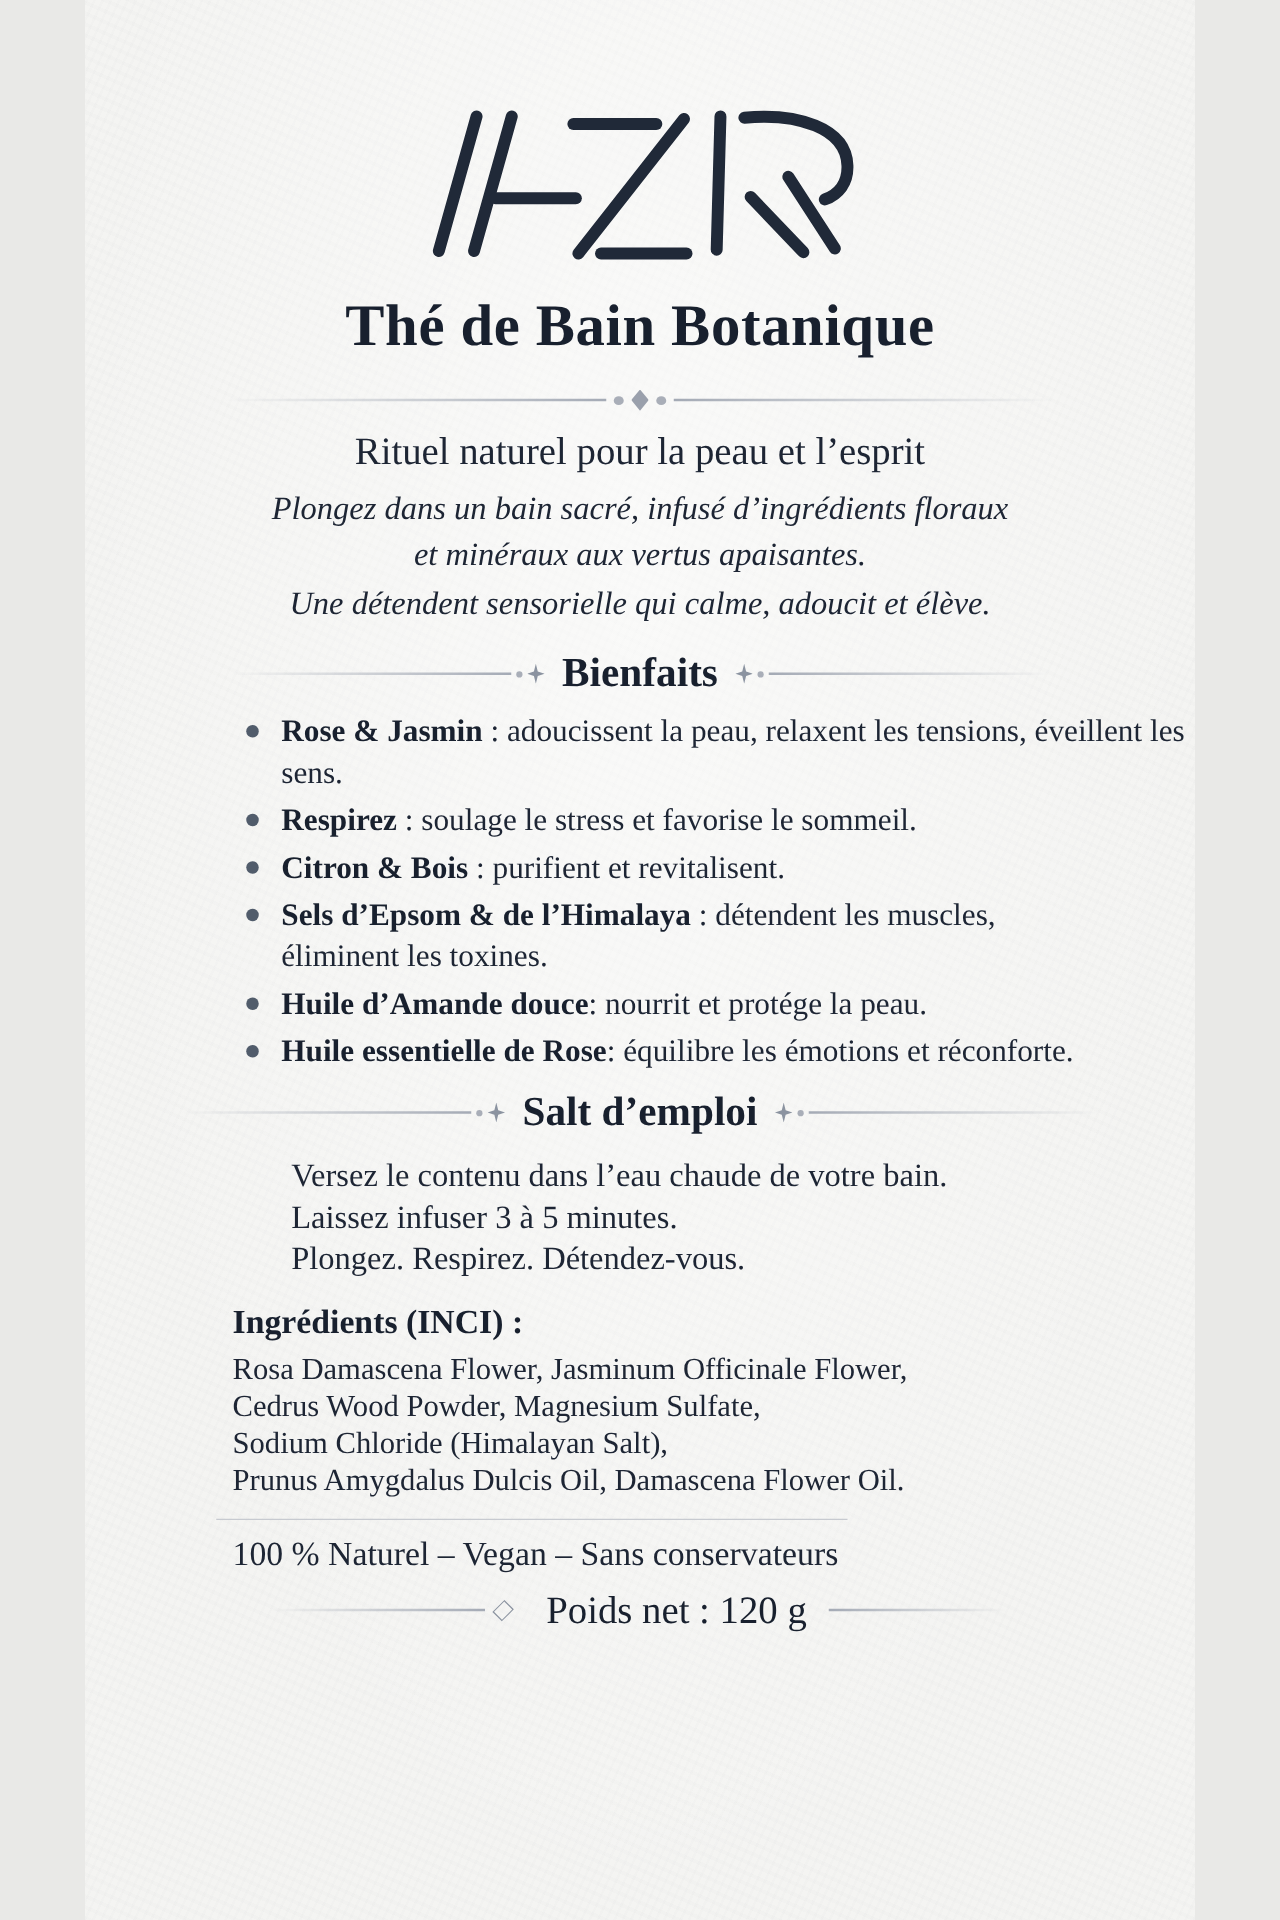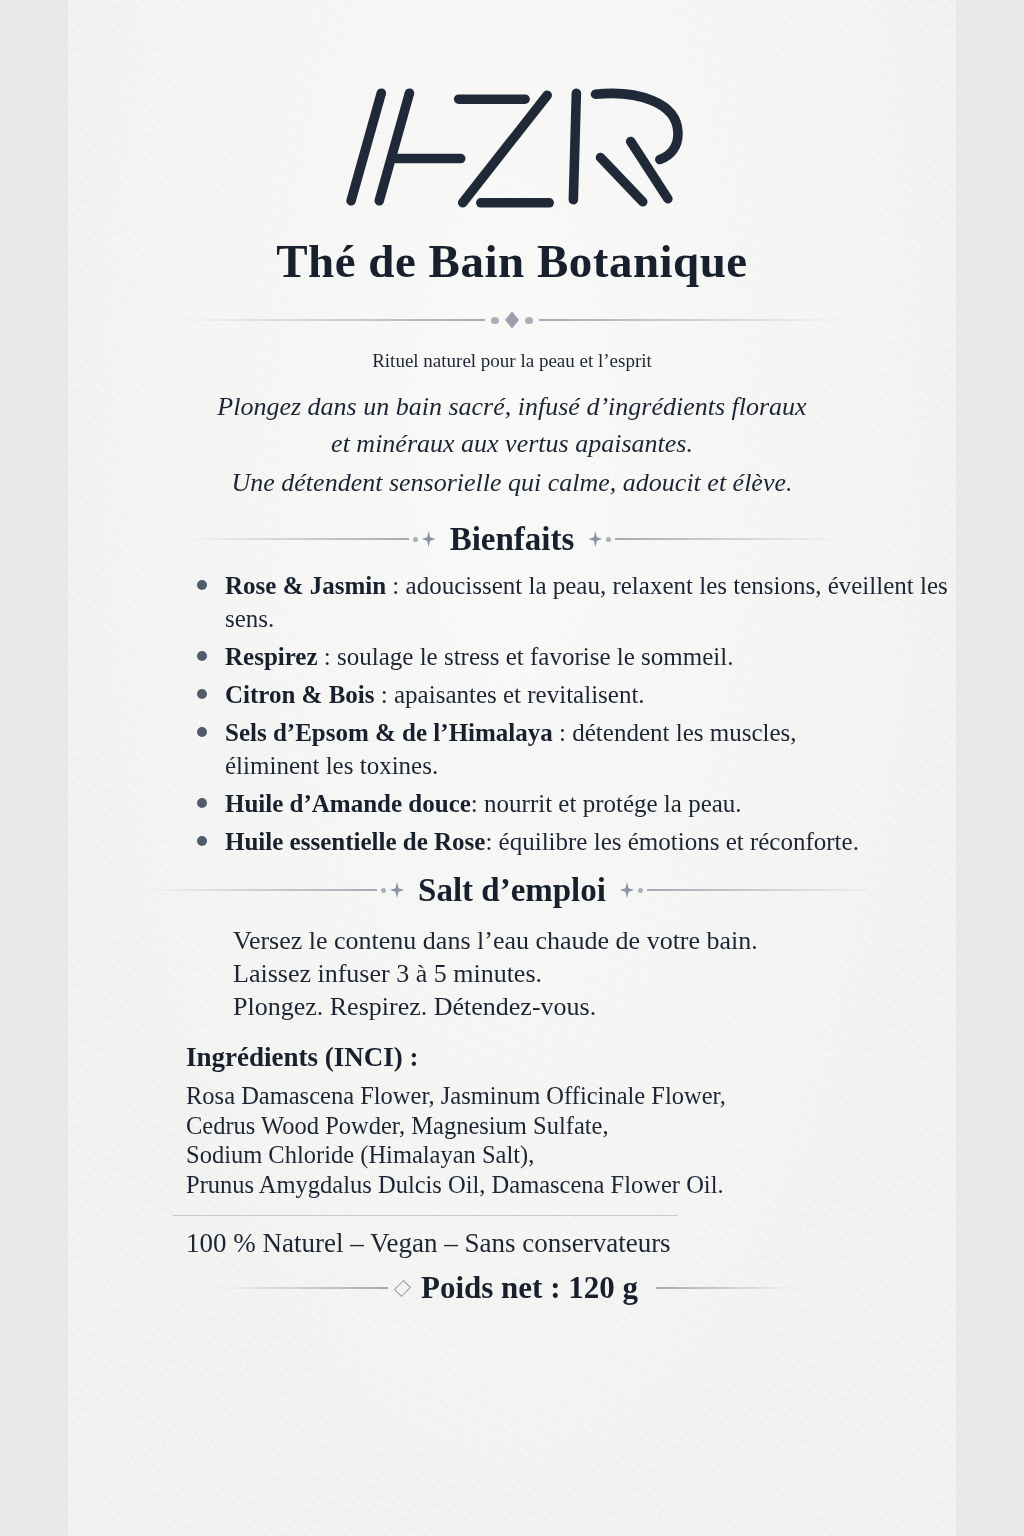--- a/index.html
+++ b/index.html
@@ -38,21 +38,21 @@
   .divider-ornate .rule{flex:1;height:1.5px;}
   .divider-ornate .rule-l{background:linear-gradient(to right, rgba(169,174,184,0), #a4aab5);}
   .divider-ornate .rule-r{background:linear-gradient(to left, rgba(169,174,184,0), #a4aab5);}
   .mini-dot{width:8px;height:7px;border-radius:50%;background:#a9aeb8;margin:0 6px;flex:0 0 auto;}
   .big-diamond{
     width:14px;height:17px;flex:0 0 auto;
     background:#9aa0ac;
     clip-path:polygon(50% 0%,100% 50%,50% 100%,0% 50%);
   }
   
-  .tagline{margin:16px 0 0;text-align:center;font-size:19px;line-height:34px;}
+  .tagline{margin:16px 0 0;text-align:center;font-size:31px;line-height:34px;}
   .intro-line{margin:0;text-align:center;font-size:26px;line-height:37px;font-style:italic;}
   .intro-first{margin-top:10px;}
   .intro-last{margin-top:2px;}
   
   .sec-head{
     display:flex;align-items:center;justify-content:center;
     margin:18px auto 0;
     font-size:33px;font-weight:600;color:#18202e;
     height:40px;
   }
@@ -104,21 +104,21 @@
   .wline{height:1.5px;flex:0 0 auto;}
   .wline-l{width:172px;background:linear-gradient(to right, rgba(169,174,184,0), #a4aab5);}
   .wline-r{width:142px;background:linear-gradient(to left, rgba(169,174,184,0), #a4aab5);margin-left:18px;}
   .diamond-outline{
     width:11px;height:11px;flex:0 0 auto;
     border:1.5px solid #8b93a0;
     transform:rotate(45deg) scale(0.82,1.05);
     margin:0 4px 0 8px;
     background:transparent;
   }
-  .weight-text{font-size:31px;font-weight:700;color:#18202e;white-space:nowrap;margin-left:8px;}
+  .weight-text{font-size:31px;font-weight:400;color:#18202e;white-space:nowrap;margin-left:24px;}
 </style>
 </head>
 <body>
 
 <div class="label">
 
   <div class="logo">
     <svg viewBox="0 0 350 125" xmlns="http://www.w3.org/2000/svg" fill="none" stroke="#202938" stroke-width="9.5" stroke-linecap="round">
 
       <line x1="15" y1="112" x2="45" y2="5"></line>
@@ -162,21 +162,21 @@
   </h2>
 
   <ul class="benefits">
     <li>
       <span class="b-dot"></span><strong>Rose &amp; Jasmin</strong><span> : </span><span>adoucissent la peau, relaxent les tensions, éveillent les sens.</span>
     </li>
     <li>
       <span class="b-dot"></span><strong>Respirez</strong><span> : </span><span>soulage le stress et favorise le sommeil.</span>
     </li>
     <li>
-      <span class="b-dot"></span><strong>Citron &amp; Bois</strong><span> : </span><span>apaisantes et revitalisent.</span>
+      <span class="b-dot"></span><strong>Citron &amp; Bois</strong><span> : </span><span>purifient et revitalisent.</span>
     </li>
     <li>
       <span class="b-dot"></span><strong>Sels d’Epsom &amp; de l’Himalaya</strong><span> : </span><span>détendent les muscles, éliminent les toxines.</span>
     </li>
     <li>
       <span class="b-dot"></span><strong>Huile d’Amande douce</strong><span>: </span><span>nourrit et protége la peau.</span>
     </li>
     <li>
       <span class="b-dot"></span><strong>Huile essentielle de Rose</strong><span>: </span><span>équilibre les émotions et réconforte.</span>
     </li>

